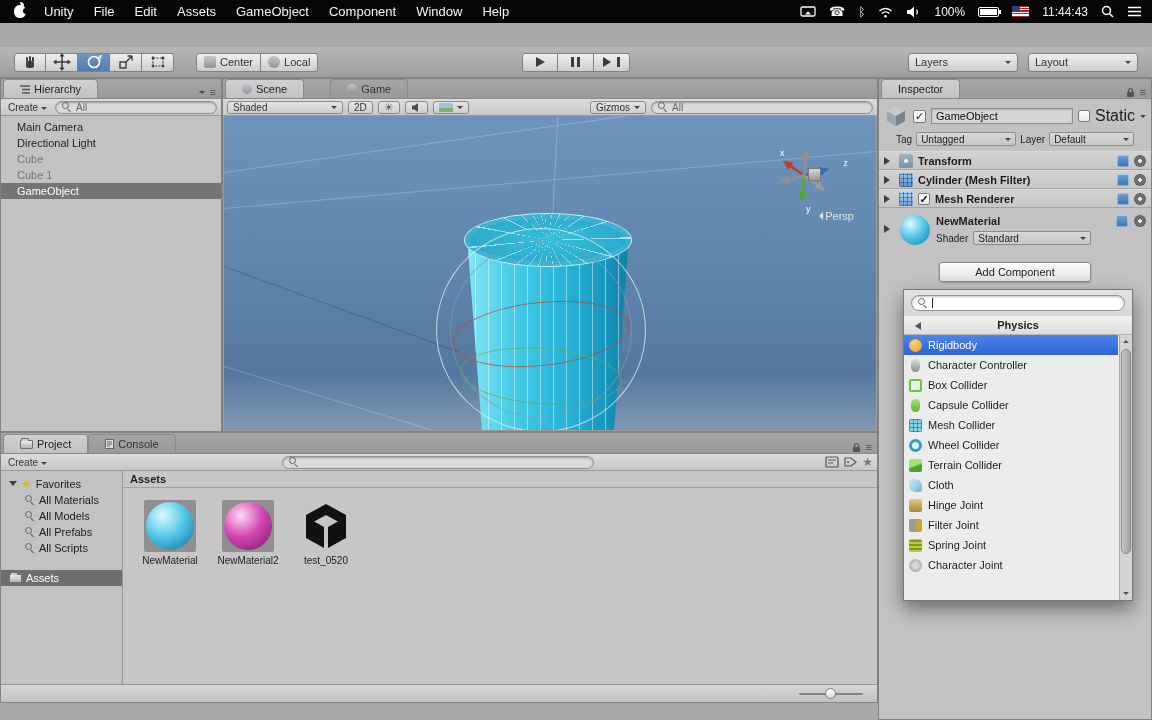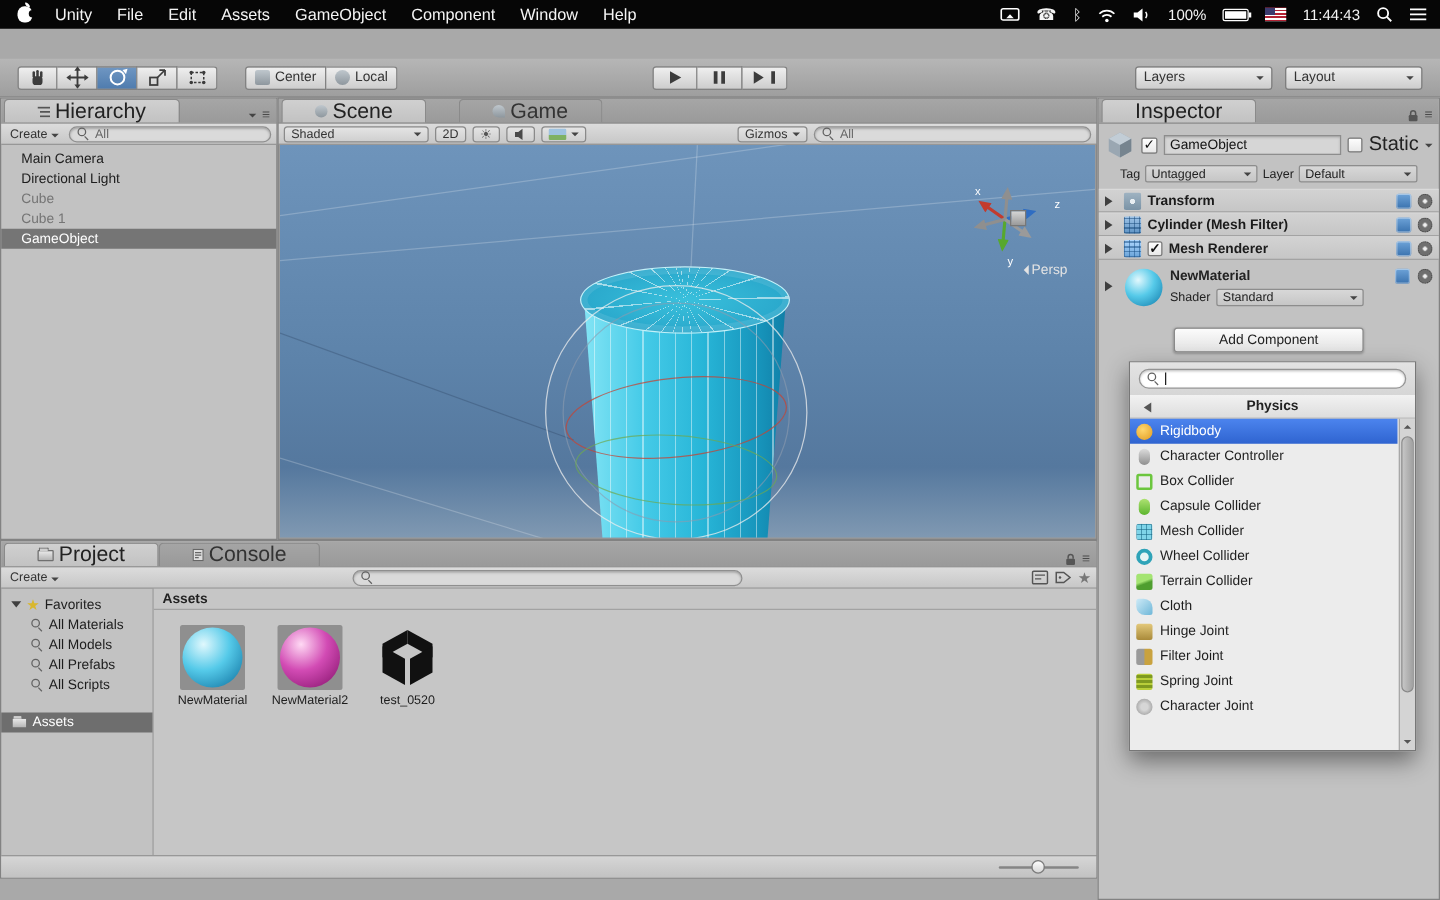--- a/index.html
+++ b/index.html
@@ -44,21 +44,21 @@
   .pause-bars i{width:3px;height:10px;background:#3c3c3c}
   .step-bar{width:2.5px;height:10px;background:#3c3c3c;margin-left:2px}
   .right-drops{margin-left:auto;display:flex;gap:10px}
   .drop{width:110px;height:19px;background:linear-gradient(#efefef,#cdcdcd);border:1px solid #7e7e7e;border-radius:3px;display:flex;align-items:center;padding:0 6px;font-size:11px;color:#333}
   .caret{width:0;height:0;border:3.5px solid transparent;border-top-color:#444;margin:3px 0 0 auto}
   .caret.sm{border-width:3px}
 
   
   .panel{position:absolute;background:#c2c2c2;border:1px solid #828282}
   .tabbar{height:20px;background:linear-gradient(#a6a6a6,#9a9a9a);display:flex;align-items:flex-end;padding-left:2px;border-bottom:1px solid #8a8a8a}
-  .tab{height:19px;padding:0 26px;font-size:17px;color:#222;border:1px solid #8a8a8a;border-bottom:none;border-radius:4px 4px 0 0;background:linear-gradient(#d0d0d0,#c2c2c2);display:flex;align-items:center;gap:4px}
+  .tab{height:19px;padding:0 16px;font-size:11px;color:#222;border:1px solid #8a8a8a;border-bottom:none;border-radius:4px 4px 0 0;background:linear-gradient(#d0d0d0,#c2c2c2);display:flex;align-items:center;gap:4px}
   .tab.inactive{background:linear-gradient(#a5a5a5,#999);color:#333}
   .panel-opts{margin-left:auto;display:flex;align-items:center;gap:5px;padding:0 5px;color:#4a4a4a;font-size:11px}
   .panel-toolbar{height:17px;background:linear-gradient(#dcdcdc,#c7c7c7);border-bottom:1px solid #979797;display:flex;align-items:center;padding:0 4px;gap:5px}
   .mini-drop{font-size:10px;color:#333;display:flex;align-items:flex-end;gap:3px;padding:0 3px;white-space:nowrap}
   .searchbox{height:13px;background:#dadada;border:1px solid #8f8f8f;border-radius:7px;box-shadow:inset 0 1px 2px rgba(0,0,0,.28);display:flex;align-items:center;padding:0 6px;gap:4px;font-size:10px;color:#666}
   .mag{position:relative;width:10px;height:10px;flex:none}
   .mag::before{content:"";position:absolute;width:5px;height:5px;border:1.3px solid #616161;border-radius:50%;left:0;top:0}
   .mag::after{content:"";position:absolute;width:4px;height:1.3px;background:#616161;transform:rotate(45deg);left:5px;top:7.5px}
   .tiny-icon{width:12px;height:12px;background:linear-gradient(#bfc7cd,#8e979e);border-radius:2px;flex:none}
   .flex1{flex:1}
@@ -420,21 +420,21 @@
           <path d="M12 12 L21 7 V17 L12 22Z" fill="#76848f"></path>
         </svg>
       <span class="checkbox">✓</span>
       <span class="name-field">GameObject</span>
       <span class="checkbox" style="width:12px;height:12px"></span>
       <span style="font-size:16px">Static</span>
       <span class="caret sm"></span>
     </div>
     <div class="tag-row">
       <span>Tag</span>
-      <span class="sm-drop" style="width:90px">
+      <span class="sm-drop" style="width:100px">
           <span>Untagged</span>
           <span class="caret sm" style="margin-left:auto"></span>
         </span>
       <span>Layer</span>
       <span class="sm-drop" style="flex:1">
           <span>Default</span>
           <span class="caret sm" style="margin-left:auto"></span>
         </span>
     </div>
 

